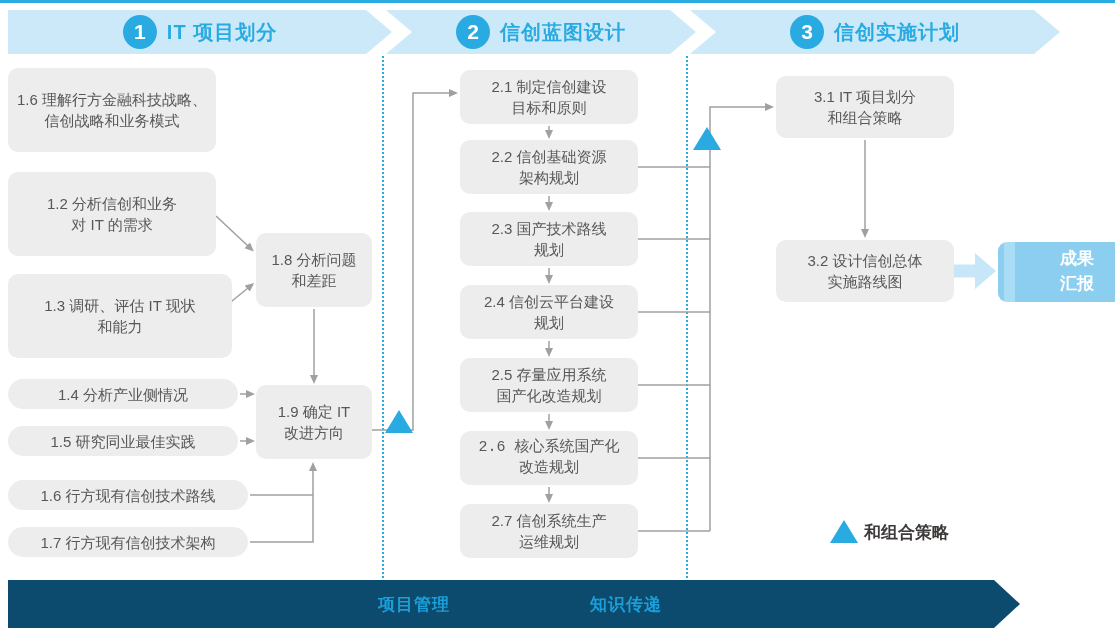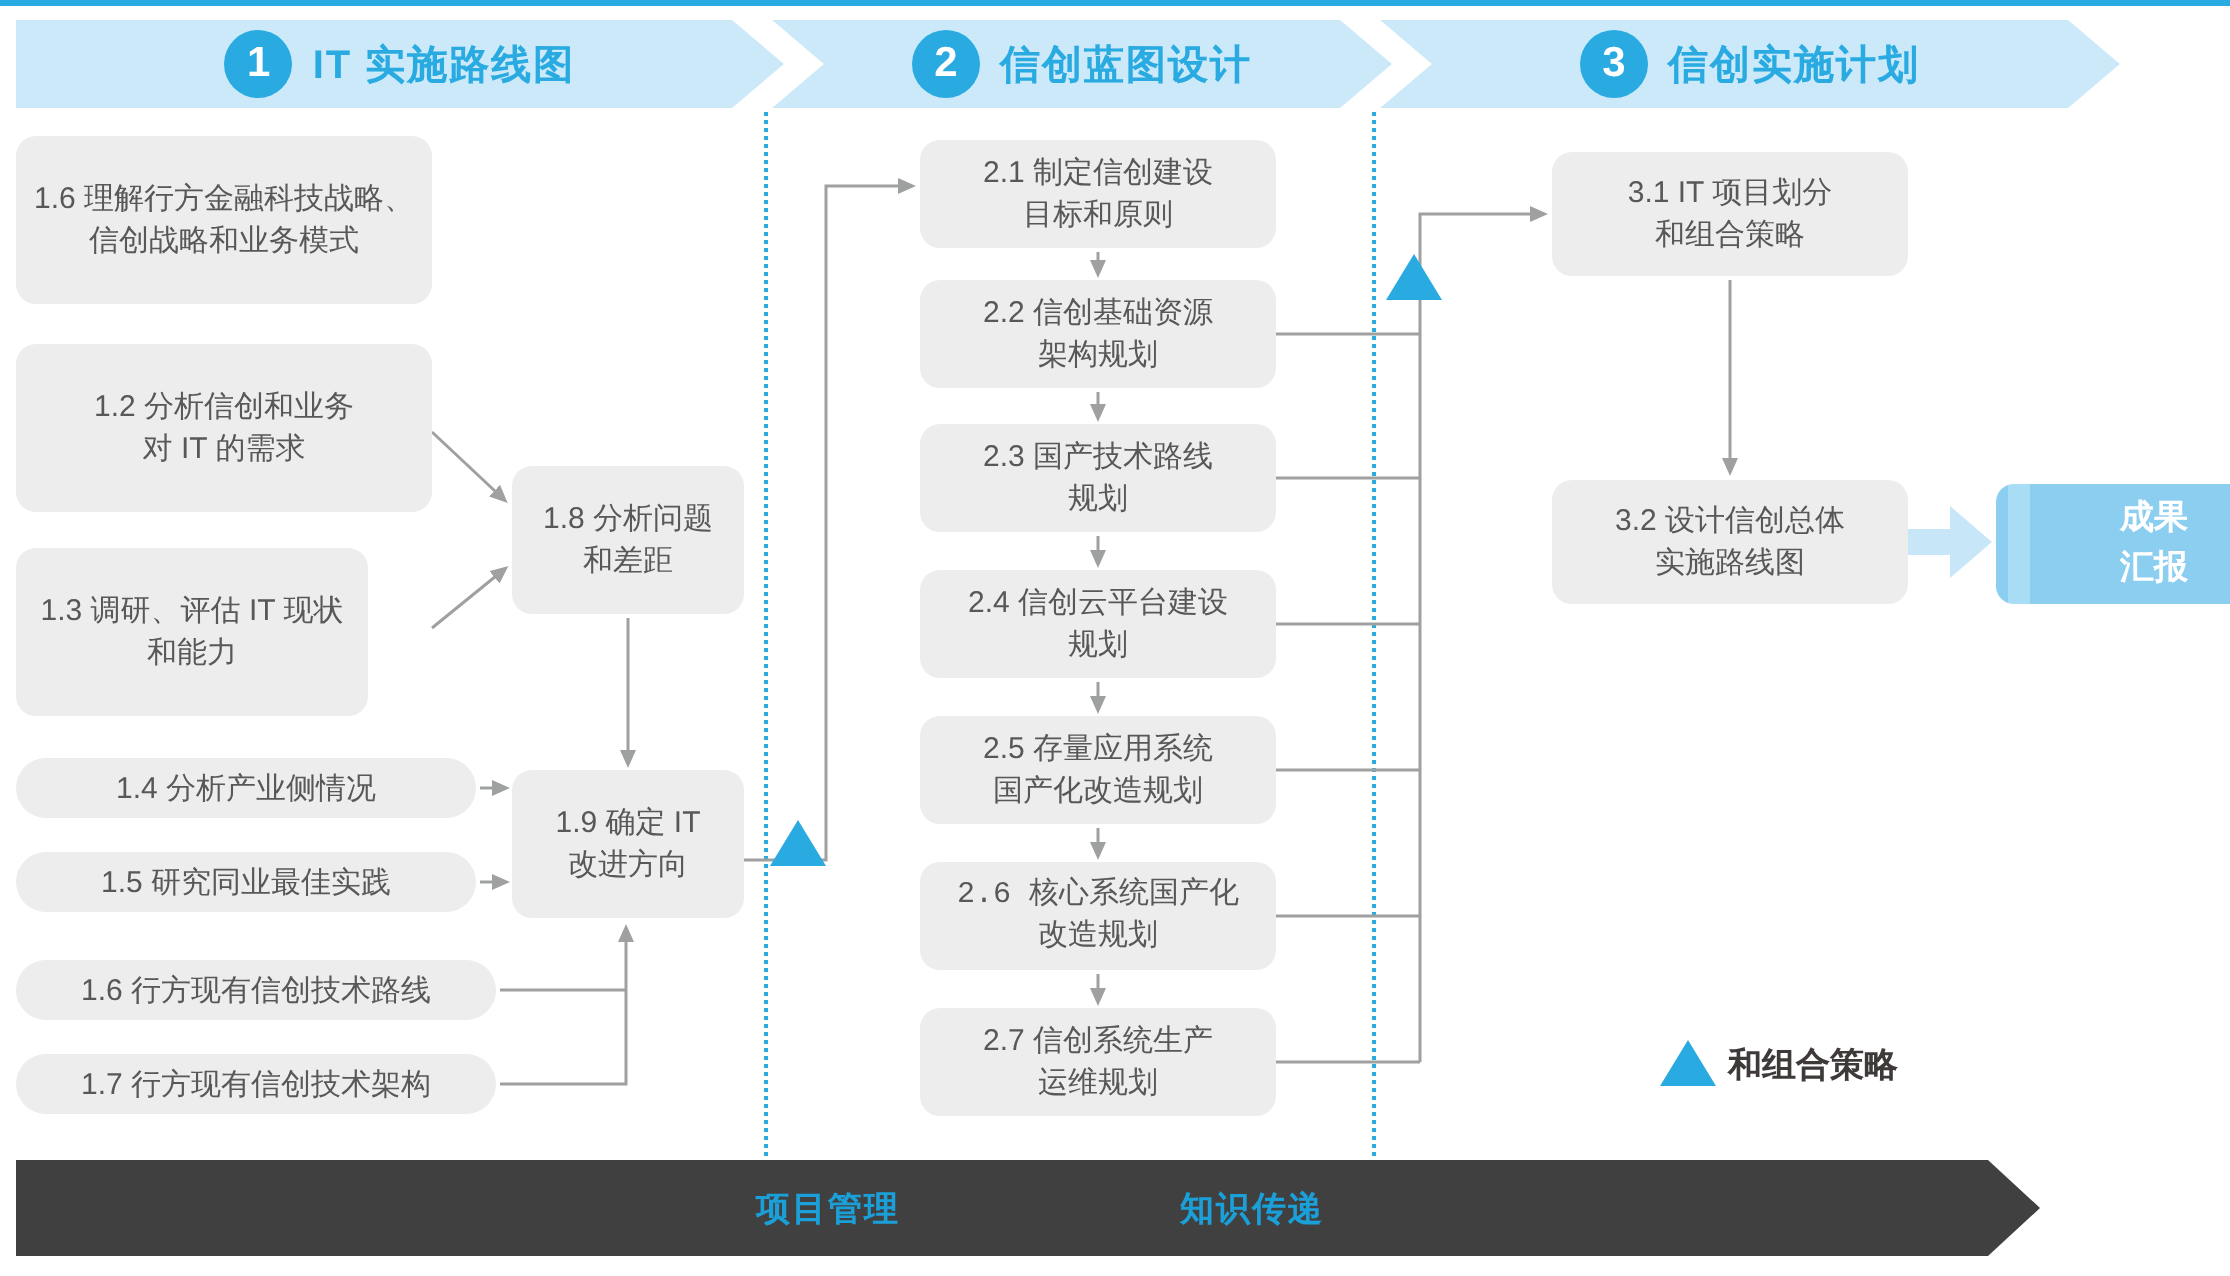--- a/index.html
+++ b/index.html
@@ -52,37 +52,37 @@
   .fat-arrow{
     position:absolute;left:954px;top:253px;width:42px;height:36px;background:#C7E7F8;
     clip-path:polygon(0 32%,50% 32%,50% 0,100% 50%,50% 100%,50% 68%,0 68%);
   }
 
   
   .legend-label{position:absolute;left:864px;top:521px;font-size:17px;font-weight:bold;color:#3E3A39;}
 
   
   .footer-banner{
-    position:absolute;left:8px;top:580px;width:1012px;height:48px;background:#404040;
+    position:absolute;left:8px;top:580px;width:1012px;height:48px;background:#0c4a6e;
     clip-path:polygon(0 0,calc(100% - 26px) 0,100% 50%,calc(100% - 26px) 100%,0 100%);
   }
   .footer-label{position:absolute;top:13px;font-size:17px;font-weight:bold;color:#1B9FD8;letter-spacing:1px;}
 
   svg.wires{position:absolute;left:0;top:0;pointer-events:none;}
 </style>
 </head>
 <body>
 
 <div class="canvas">
 
   <div class="topline"></div>
 
   <div class="banner first" style="left:8px;width:384px;">
     <span class="phase-circle">1</span>
-    <span class="phase-title">IT 实施路线图</span>
+    <span class="phase-title">IT 项目划分</span>
   </div>
   <div class="banner notched" style="left:386px;width:310px;">
     <span class="phase-circle">2</span>
     <span class="phase-title">信创蓝图设计</span>
   </div>
   <div class="banner notched" style="left:690px;width:370px;">
     <span class="phase-circle">3</span>
     <span class="phase-title">信创实施计划</span>
   </div>
 
@@ -127,21 +127,21 @@
       <path d="M710,531 L710,107 L766,107" marker-end="url(#arw)"></path>
 
       <path d="M865,140 L865,230" marker-end="url(#arw)"></path>
     </g>
   </svg>
 
   <div class="gbox" style="left:8px;top:68px;width:208px;height:84px;">1.6 理解行方金融科技战略、
 信创战略和业务模式</div>
   <div class="gbox" style="left:8px;top:172px;width:208px;height:84px;">1.2 分析信创和业务
 对 IT 的需求</div>
-  <div class="gbox" style="left:8px;top:274px;width:176px;height:84px;">1.3 调研、评估 IT 现状
+  <div class="gbox" style="left:8px;top:274px;width:224px;height:84px;">1.3 调研、评估 IT 现状
 和能力</div>
   <div class="gpill" style="left:8px;top:379px;width:230px;height:30px;">1.4 分析产业侧情况</div>
   <div class="gpill" style="left:8px;top:426px;width:230px;height:30px;">1.5 研究同业最佳实践</div>
   <div class="gpill" style="left:8px;top:480px;width:240px;height:30px;">1.6 行方现有信创技术路线</div>
   <div class="gpill" style="left:8px;top:527px;width:240px;height:30px;">1.7 行方现有信创技术架构</div>
   <div class="gbox" style="left:256px;top:233px;width:116px;height:74px;">1.8 分析问题
 和差距</div>
   <div class="gbox" style="left:256px;top:385px;width:116px;height:74px;">1.9 确定 IT
 改进方向</div>
 

